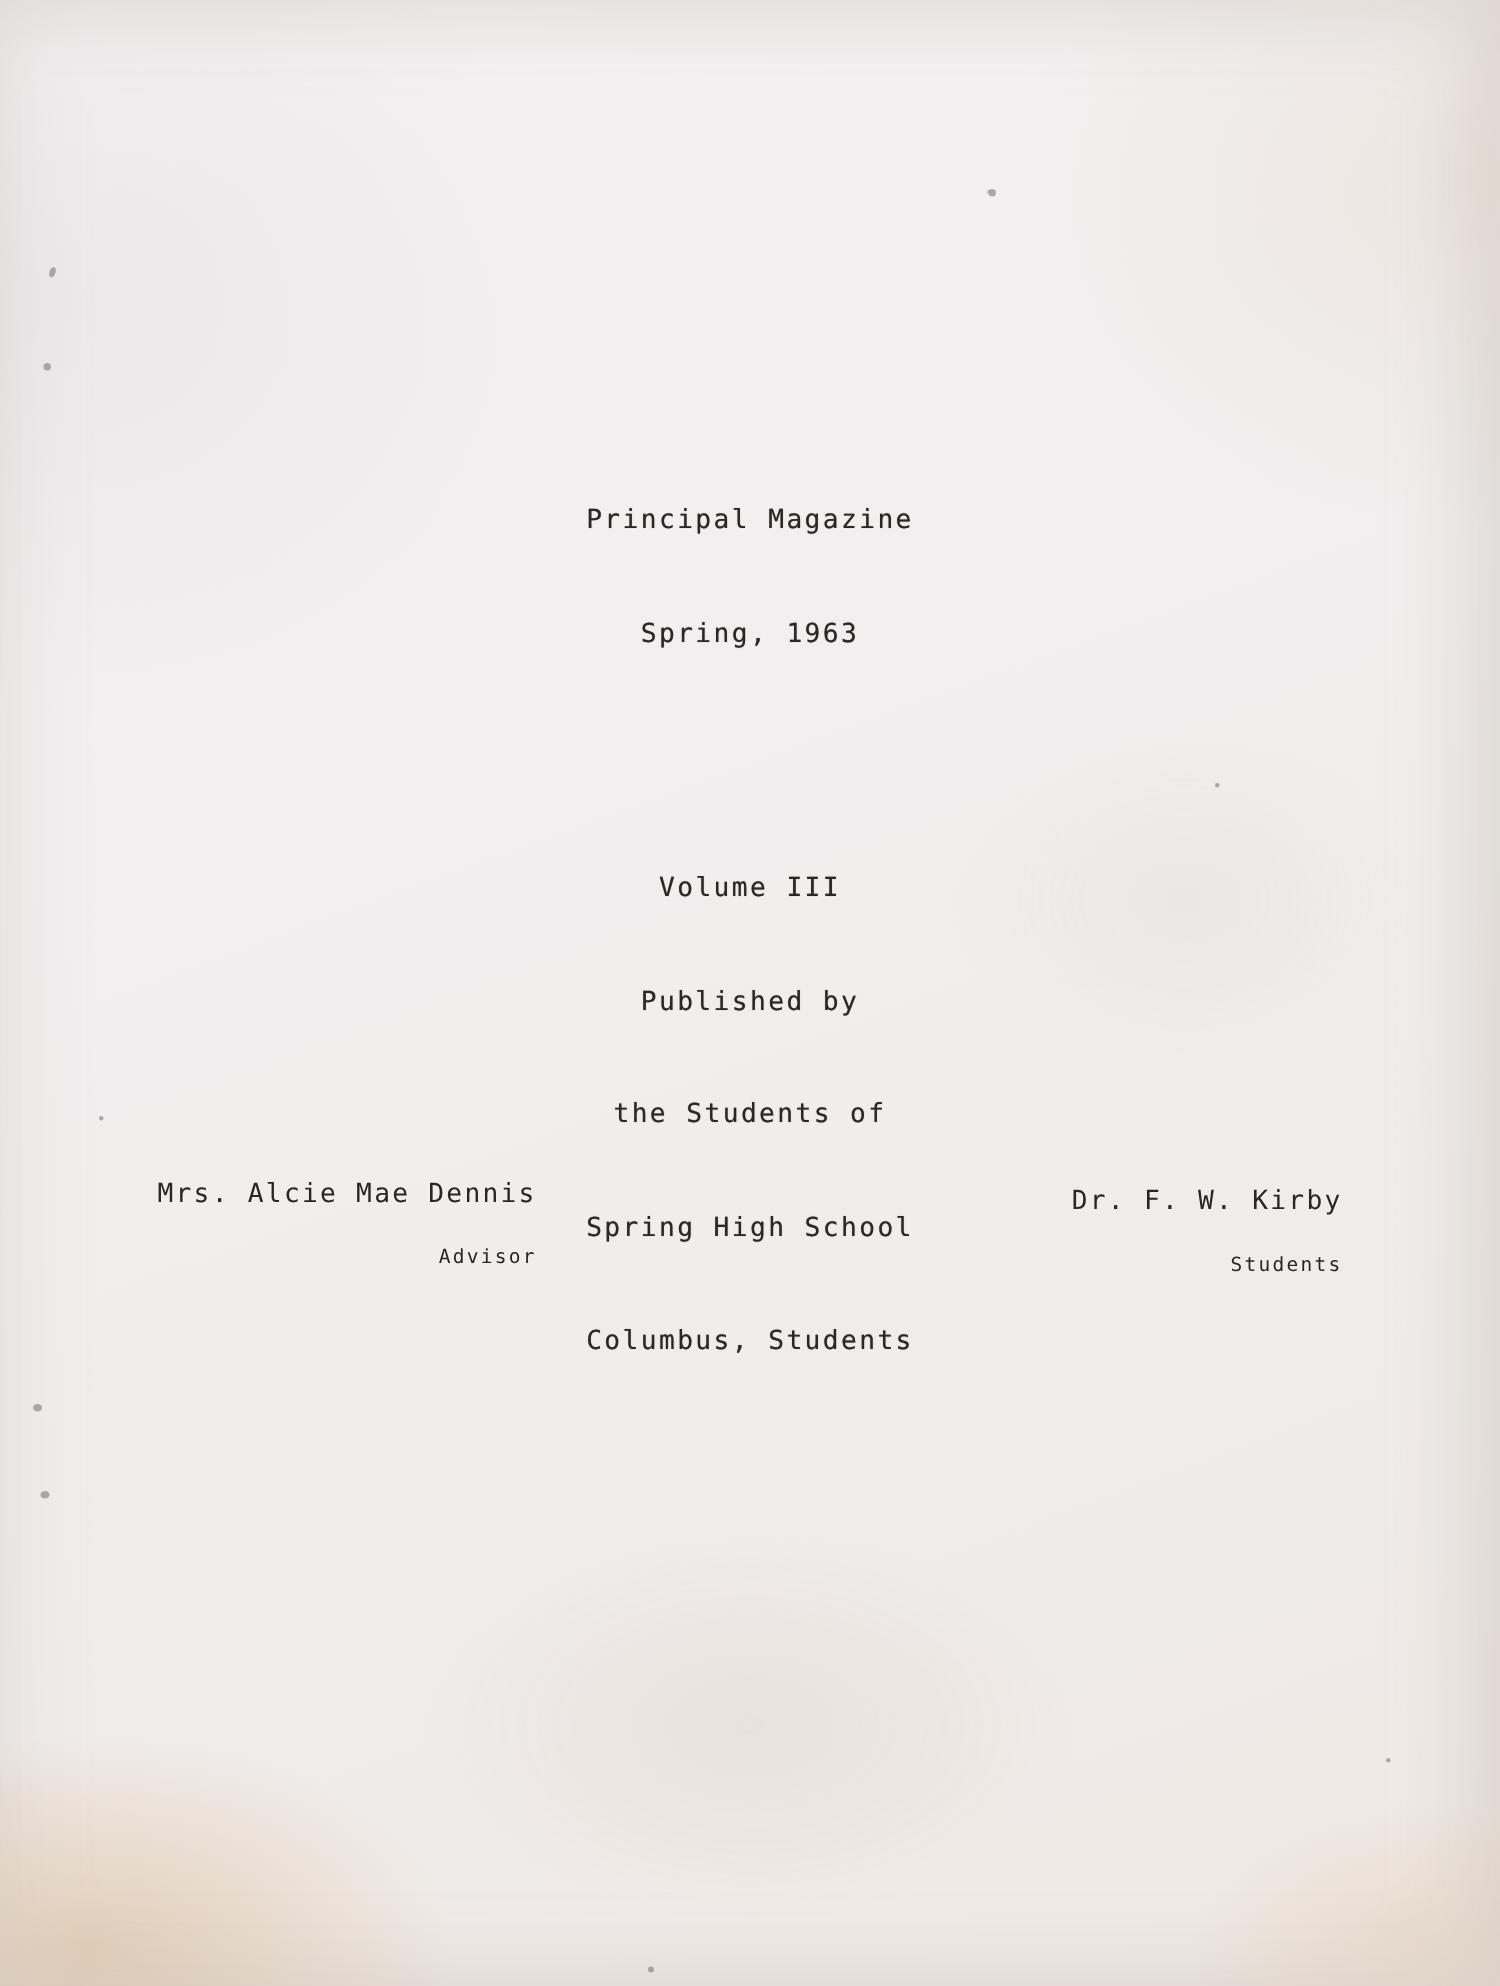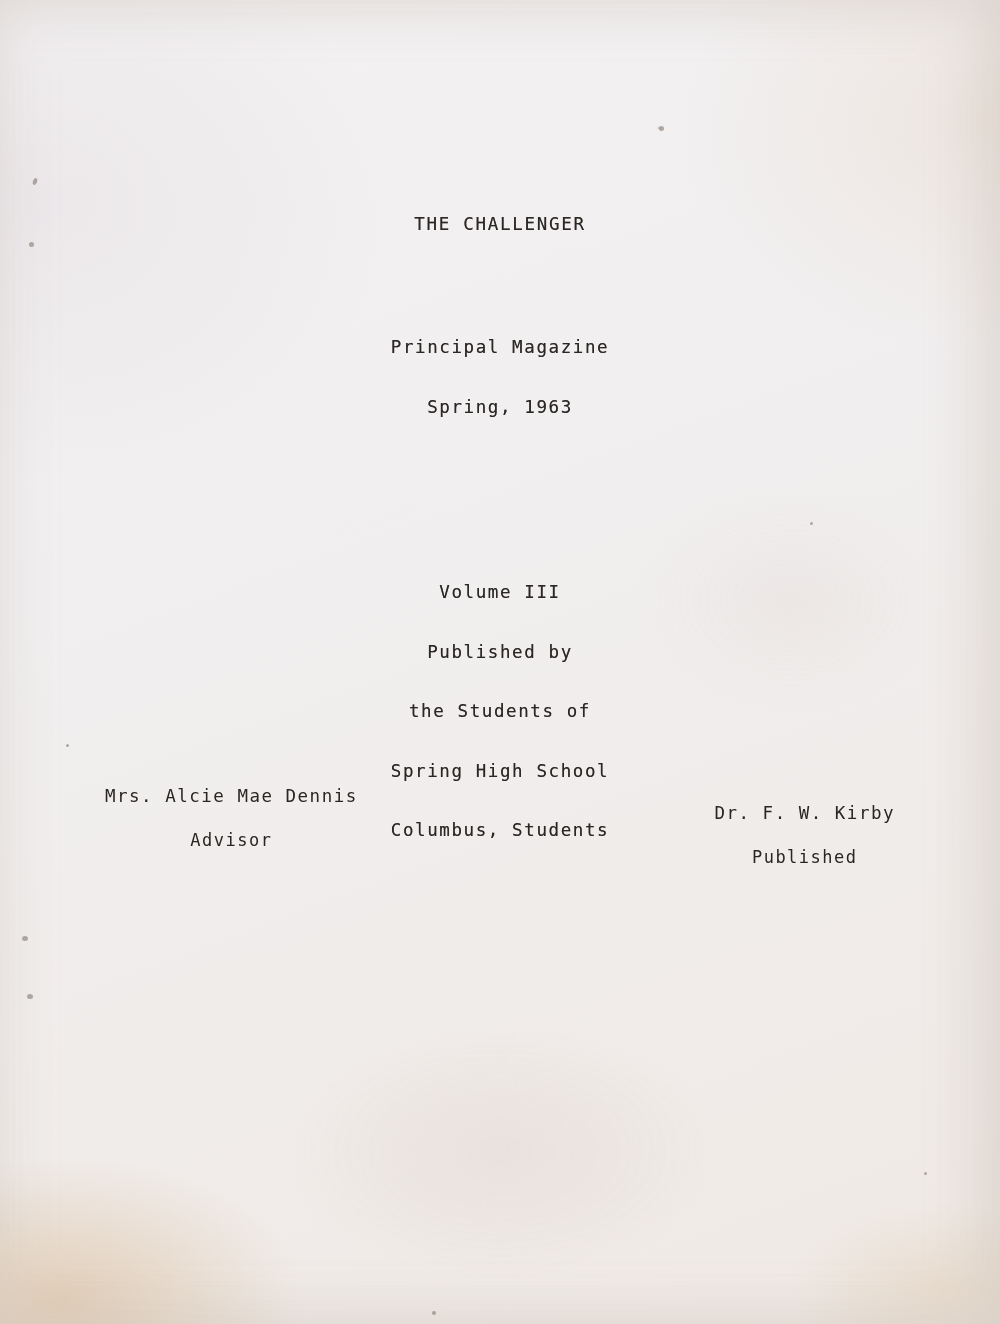--- a/index.html
+++ b/index.html
@@ -56,77 +56,74 @@
     font-size: 17.5px;
     letter-spacing: 1.6px;
     white-space: pre;
     color: #2b2724;
     text-shadow: 0 0 0.6px rgba(40,36,32,0.55);
   }
   .title-line {
     font-size: 17.5px;
     letter-spacing: 1.7px;
   }
-  .gap-top { margin-top: 42px; }
+  .gap-top { margin-top: 58px; }
 
   .sig-row {
     position: absolute;
     left: 0;
     width: 100%;
     display: flex;
     justify-content: space-between;
     padding: 0 105px;
     box-sizing: border-box;
   }
   .sig {
     text-align: center;
     line-height: 1.0;
   }
   .sig .name { font-size: 17.5px; letter-spacing: 1.5px; white-space: pre; }
-  .sig .role { font-size: 17px; letter-spacing: 1.5px; margin-top: 26px; white-space: pre; }
+  .sig .role { font-size: 13px; letter-spacing: 1.5px; margin-top: 26px; white-space: pre; text-align: right; }
 </style>
 </head>
 <body>
 
 <div class="page">
 
   <div class="paper-noise"></div>
   <div class="edge-shade"></div>
 
   <div class="speck" style="left:33px;  top:178px; width:4px;  height:7px;  transform:rotate(20deg);"></div>
   <div class="speck" style="left:29px;  top:242px; width:5px;  height:5px;"></div>
   <div class="speck" style="left:66px;  top:744px; width:3px;  height:3px;"></div>
   <div class="speck" style="left:22px;  top:936px; width:6px;  height:5px;"></div>
   <div class="speck" style="left:27px;  top:994px; width:6px;  height:5px;"></div>
   <div class="speck" style="left:659px; top:126px; width:5px;  height:5px;"></div>
   <div class="speck" style="left:810px; top:522px; width:3px;  height:3px;"></div>
   <div class="speck" style="left:432px; top:1311px;width:4px;  height:4px;"></div>
   <div class="speck" style="left:924px; top:1172px;width:3px;  height:3px;"></div>
 
-  <div class="block" style="top:216px;">
-    <div class="line title-line">THE CHALLENGER</div>
-  </div>
 
   <div class="block" style="top:339px;">
     <div class="line">Principal Magazine</div>
     <div class="line gap-top">Spring, 1963</div>
   </div>
 
   <div class="block" style="top:584px;">
     <div class="line">Volume III</div>
     <div class="line gap-top">Published by</div>
     <div class="line gap-top">the Students of</div>
     <div class="line gap-top">Spring High School</div>
     <div class="line gap-top">Columbus, Students</div>
   </div>
 
   <div class="sig-row" style="top:788px;">
     <div class="sig">
       <div class="name">Mrs. Alcie Mae Dennis</div>
       <div class="role">Advisor</div>
     </div>
-    <div class="sig" style="margin-top:17px;">
+    <div class="sig" style="margin-top:5px;">
       <div class="name">Dr. F. W. Kirby</div>
-      <div class="role">Published</div>
+      <div class="role">Students</div>
     </div>
   </div>
 
 </div>
 
 </body></html>

